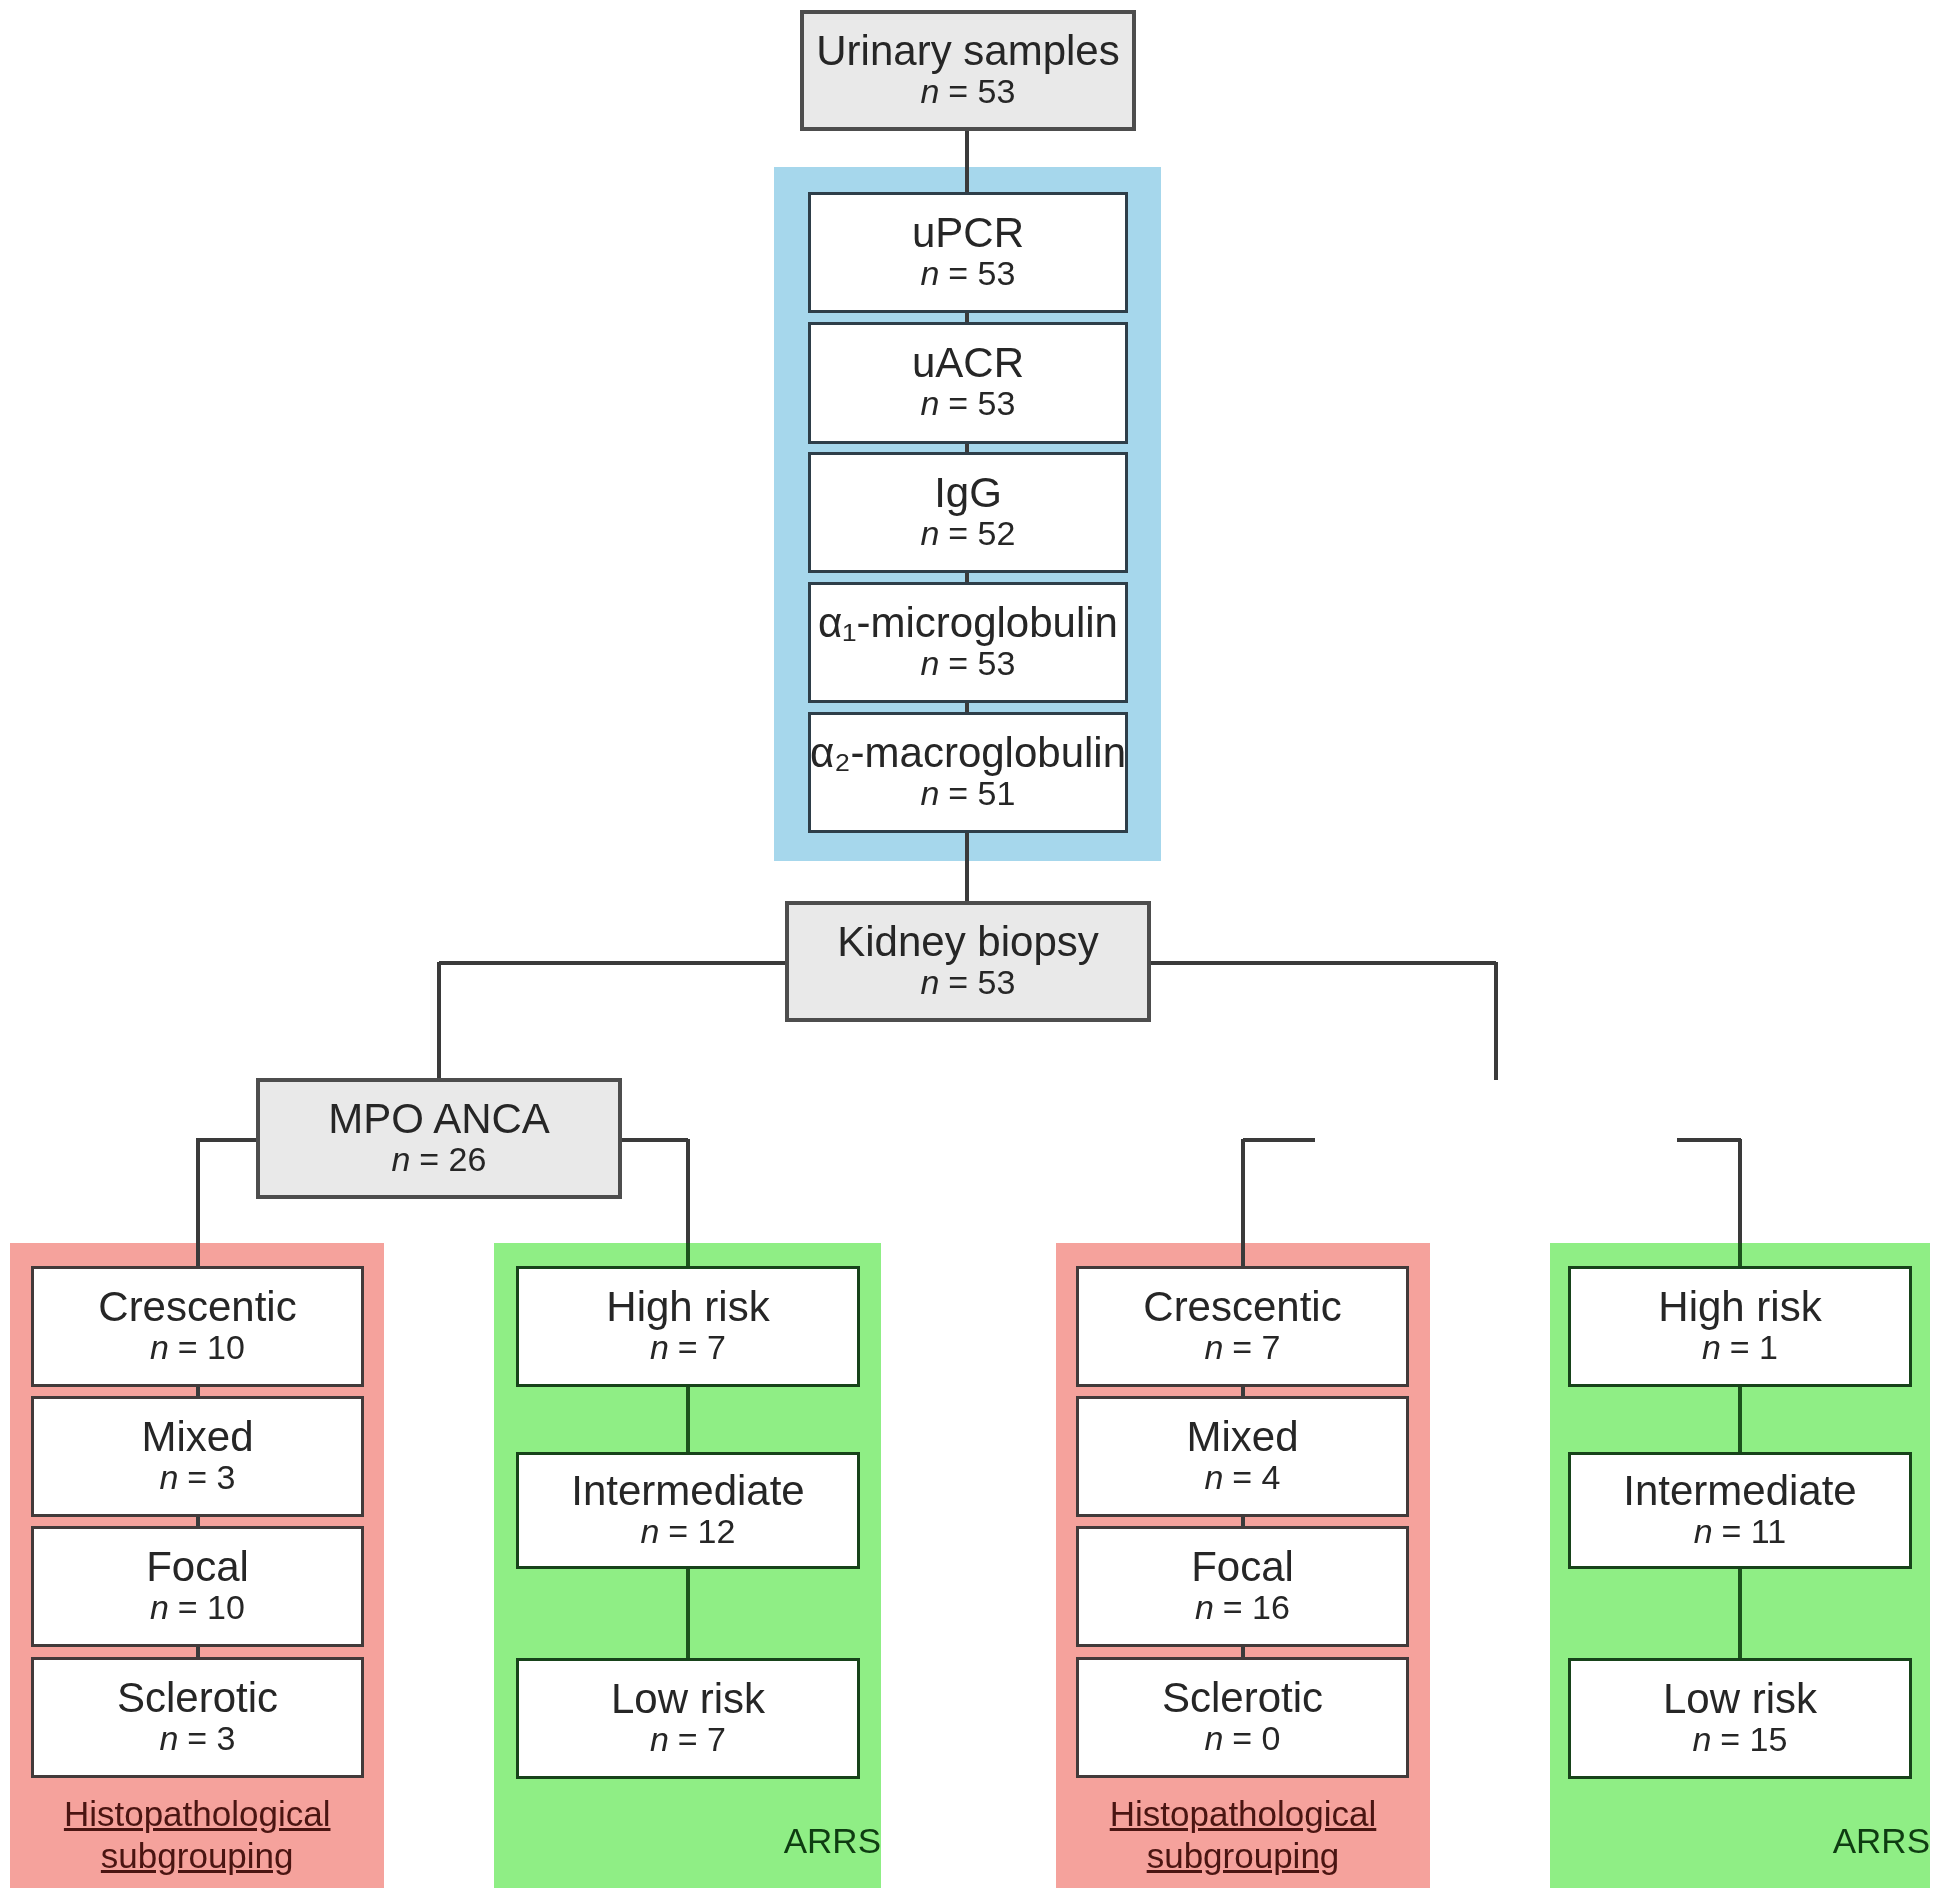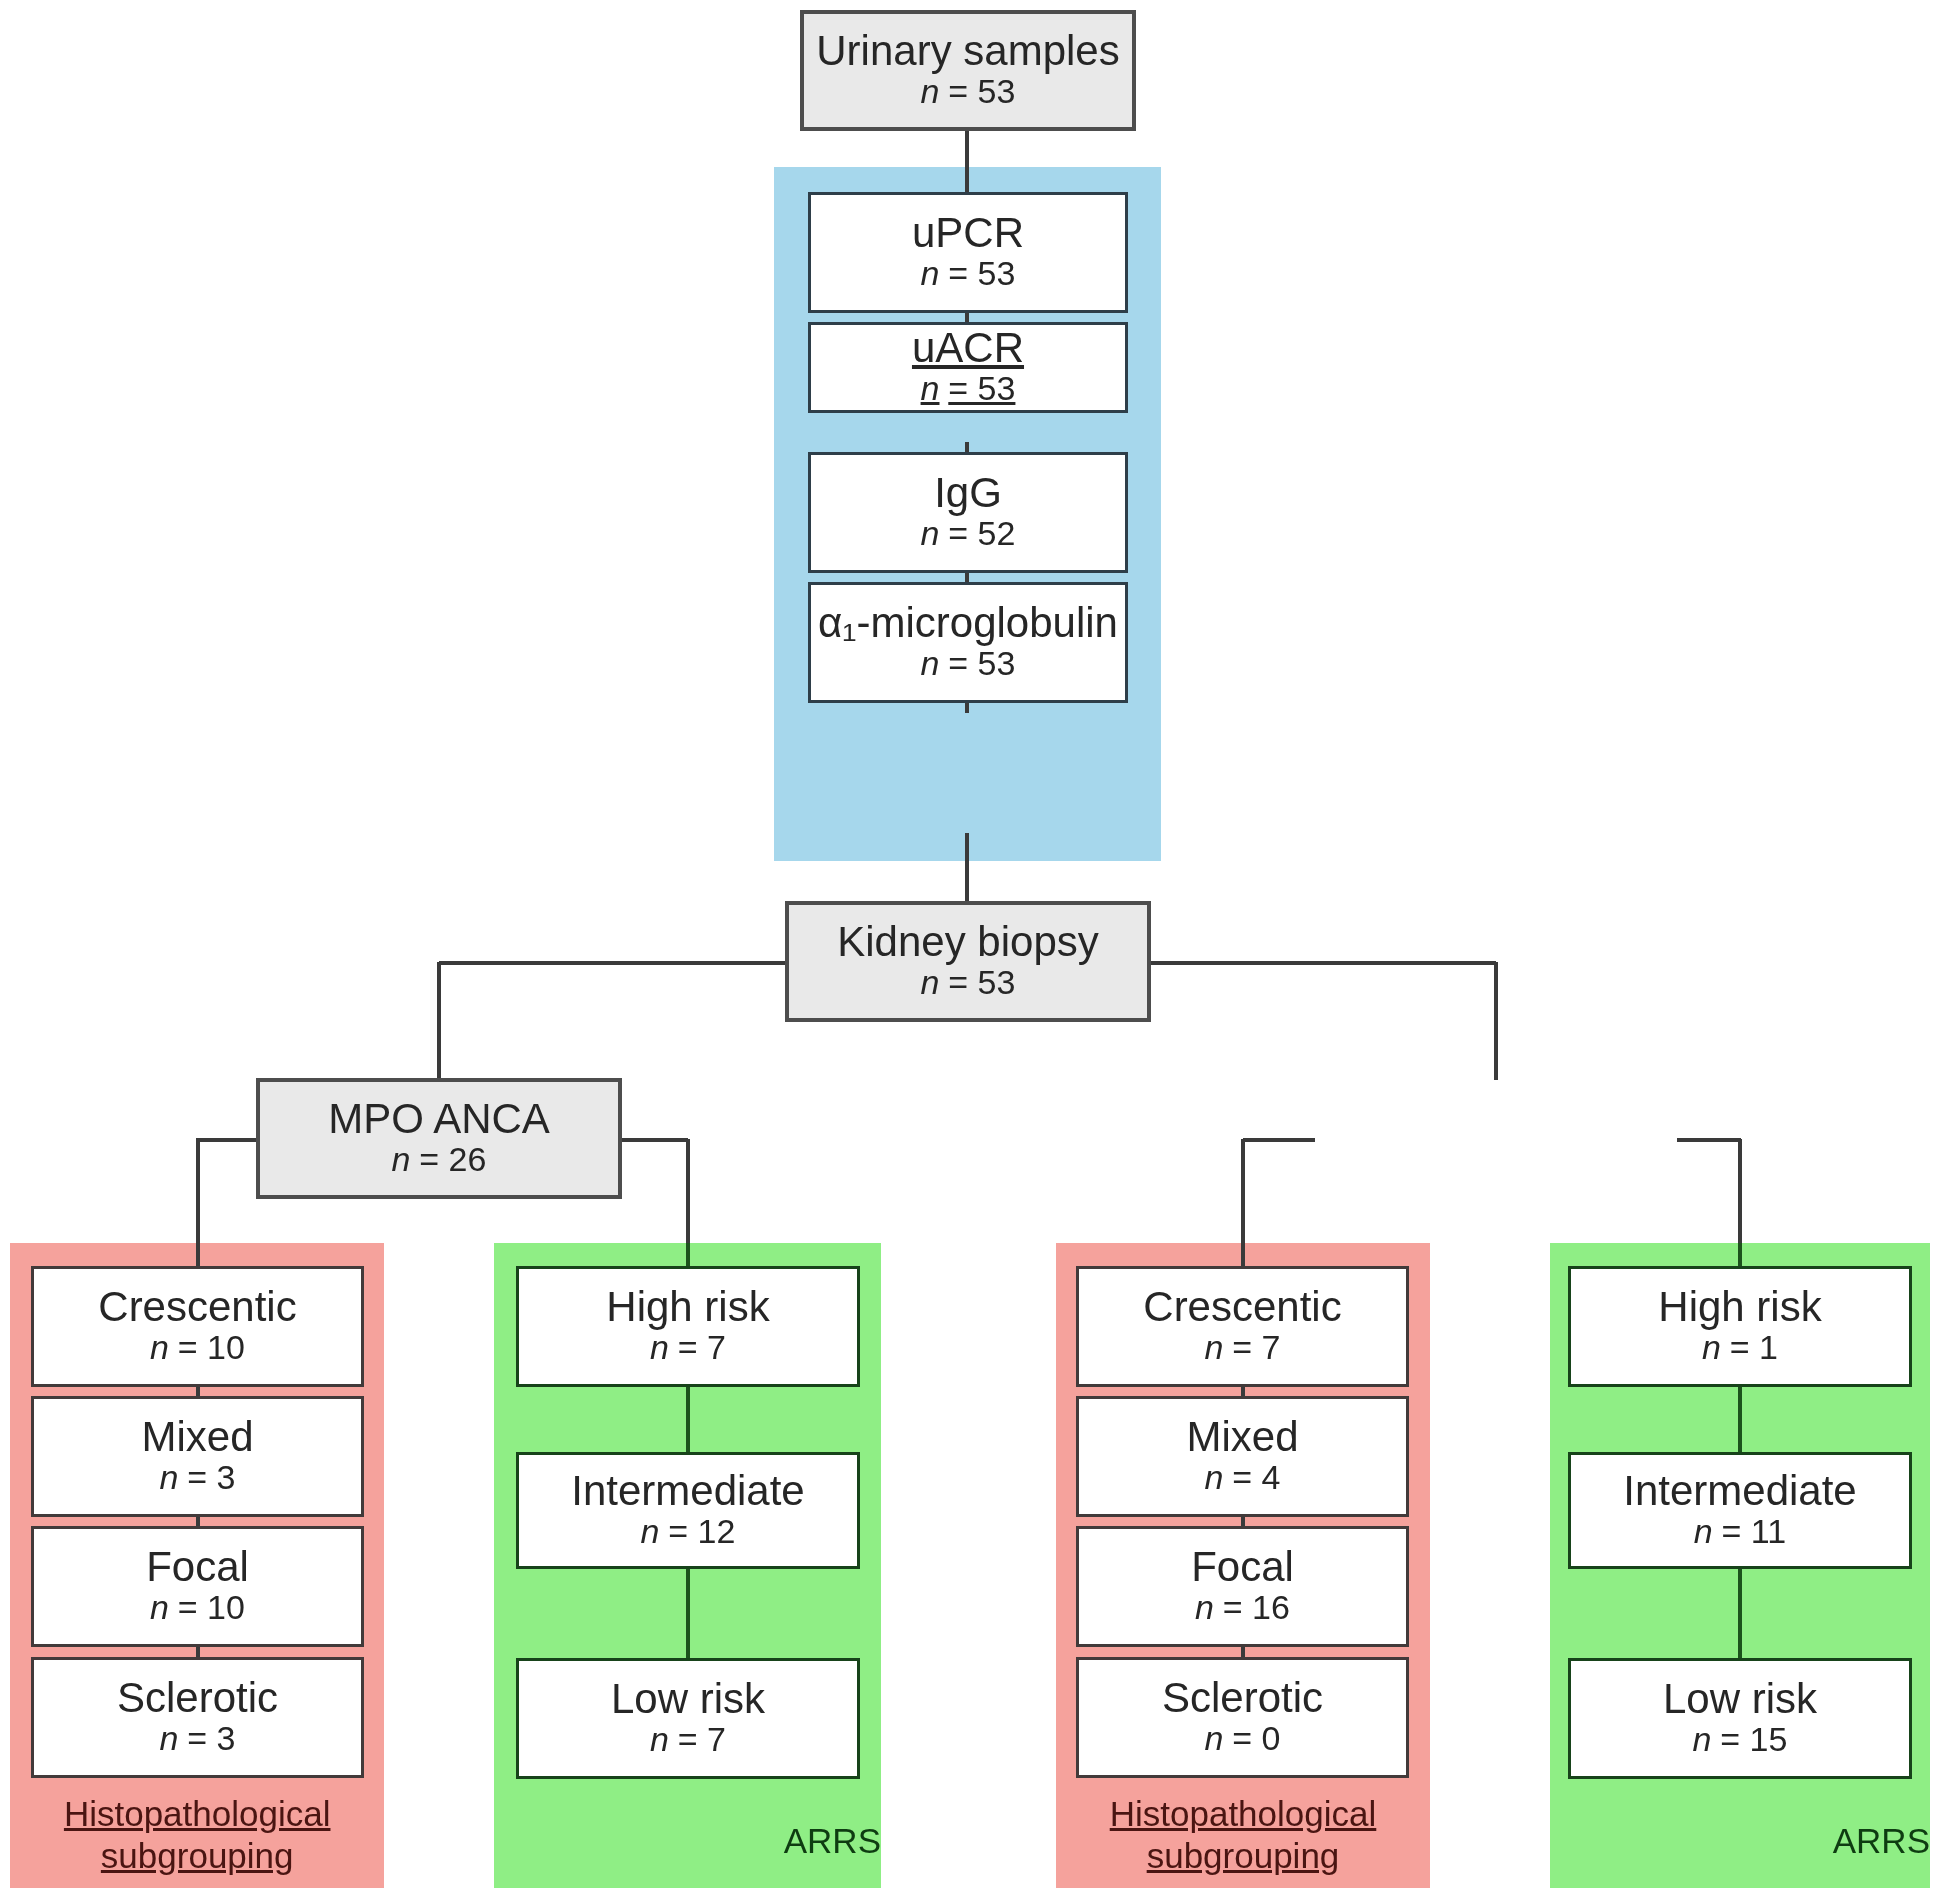--- a/index.html
+++ b/index.html
@@ -101,32 +101,36 @@
 
   <div class="box gray" style="left:800px;top:10.2px;width:336px;height:121px;">
     <div class="l1">Urinary samples</div>
     <div class="l2"><span class="ni">n</span><span class="nv">= 53</span></div>
   </div>
 
   <div class="box blueb" style="left:808px;top:192px;width:320px;height:121px;">
     <div class="l1">uPCR</div>
     <div class="l2"><span class="ni">n</span><span class="nv">= 53</span></div>
   </div>
-  <div class="box blueb" style="left:808px;top:322px;width:320px;height:91px;text-decoration:underline;">
+  <div class="box blueb" style="left:808px;top:322px;width:320px;height:122px;">
     <div class="l1">uACR</div>
     <div class="l2"><span class="ni">n</span><span class="nv">= 53</span></div>
   </div>
   <div class="box blueb" style="left:808px;top:452px;width:320px;height:121px;">
     <div class="l1">IgG</div>
     <div class="l2"><span class="ni">n</span><span class="nv">= 52</span></div>
   </div>
   <div class="box blueb" style="left:808px;top:582px;width:320px;height:121px;">
     <div class="l1">α₁-microglobulin</div>
     <div class="l2"><span class="ni">n</span><span class="nv">= 53</span></div>
   </div>
+  <div class="box blueb" style="left:808px;top:712px;width:320px;height:121px;">
+    <div class="l1">α₂-macroglobulin</div>
+    <div class="l2"><span class="ni">n</span><span class="nv">= 51</span></div>
+  </div>
 
   <div class="box gray" style="left:785px;top:901px;width:366px;height:121px;">
     <div class="l1">Kidney biopsy</div>
     <div class="l2"><span class="ni">n</span><span class="nv">= 53</span></div>
   </div>
 
   <div class="box gray" style="left:256px;top:1078px;width:366px;height:121px;">
     <div class="l1">MPO ANCA</div>
     <div class="l2"><span class="ni">n</span><span class="nv">= 26</span></div>
   </div>

